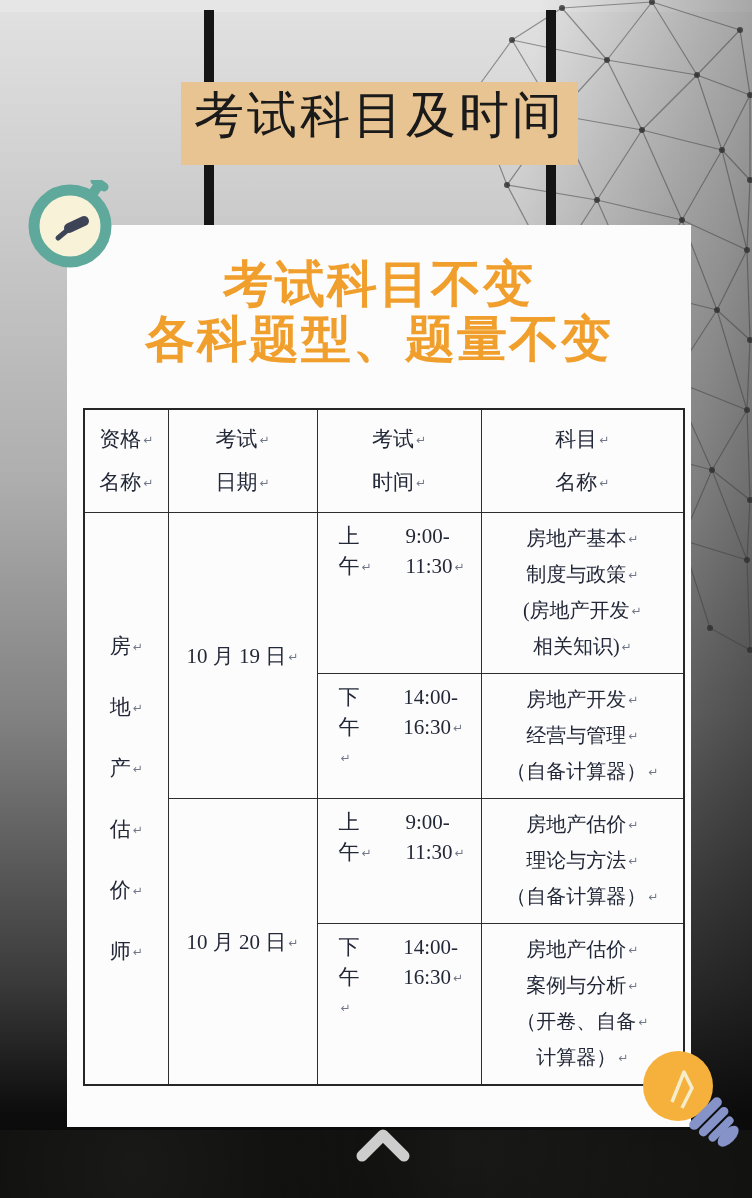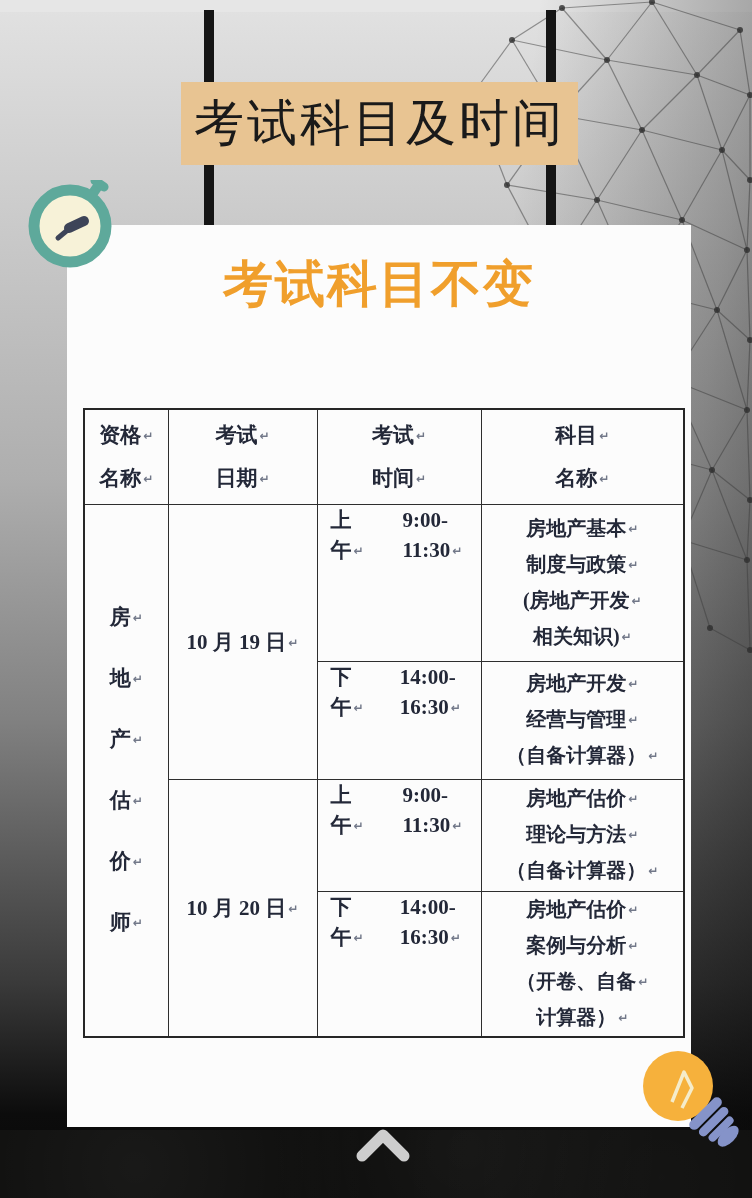--- a/index.html
+++ b/index.html
@@ -6,36 +6,36 @@
   #stage{position:relative;width:752px;height:1198px;overflow:hidden;
     background:linear-gradient(180deg,#e2e2e2 0%,#cbcbcb 18%,#aeaeae 40%,#818181 60%,#3a3a3a 82%,#0c0c0c 93%,#070707 100%);
     font-family:"Liberation Sans","DejaVu Sans",sans-serif;}
   .top-strip{position:absolute;left:0;top:0;width:752px;height:12px;background:#e6e6e6;z-index:1;}
   .shade-right{position:absolute;inset:0;z-index:2;pointer-events:none;
     background:linear-gradient(97deg,rgba(0,0,0,0) 60%,rgba(20,20,20,0.30) 84%,rgba(10,10,10,0.55) 100%);}
   #mesh{position:absolute;top:0;right:0;width:400px;height:680px;z-index:3;pointer-events:none;}
   .decor-bar{position:absolute;top:10px;width:10px;height:215px;background:#151515;z-index:4;}
   .bar-left{left:204px;} .bar-right{left:546px;}
   .banner{position:absolute;left:181px;top:82px;width:397px;height:83px;background:#e8c492;z-index:5;
-    display:flex;align-items:center;justify-content:center;}
+    display:flex;align-items:flex-start;justify-content:center;}
   .banner-title{font-size:50px;font-weight:500;color:#1a1a1a;letter-spacing:3px;white-space:nowrap;}
   .card{position:absolute;left:67px;top:225px;width:624px;height:902px;background:#fcfcfc;z-index:6;}
   .announcement{position:absolute;top:32px;left:0;right:0;text-align:center;
     color:#f09f2c;font-weight:700;font-size:50px;line-height:55px;letter-spacing:2px;}
   .icon-stopwatch{position:absolute;left:24px;top:180px;z-index:8;}
   .icon-bulb{position:absolute;left:628px;top:1042px;z-index:9;}
   .bottom-band{position:absolute;left:0;top:1130px;width:752px;height:68px;z-index:7;background:#0d0d0c;
     background-image:radial-gradient(circle at 18% 55%,rgba(255,255,255,0.05),rgba(0,0,0,0) 38%),
                      radial-gradient(circle at 62% 30%,rgba(255,255,255,0.04),rgba(0,0,0,0) 42%),
                      radial-gradient(circle at 88% 70%,rgba(255,255,255,0.03),rgba(0,0,0,0) 40%);}
   .scroll-up{position:absolute;left:355px;top:1126px;z-index:8;cursor:pointer;}
   
   .sched{position:absolute;left:16px;top:183px;width:600px;height:622px;border-collapse:collapse;
     table-layout:fixed;font-family:"Liberation Serif","DejaVu Serif",serif;color:#232838;}
-  .sched td,.sched th{border:1.5px solid #2e2e2e;padding:0;font-weight:bold;vertical-align:middle;}
+  .sched td,.sched th{border:1.5px solid #2e2e2e;padding:8px;font-weight:normal;vertical-align:middle;}
   .sched{border:2.5px solid #262626;}
   tr.rh{height:95px;} tr.r1{height:157px;} tr.r2{height:118px;} tr.r3{height:112px;} tr.r4{height:140px;}
   .hcell{text-align:center;font-size:21px;}
   .hcell .ln{line-height:42px;}
   .qual{text-align:center;font-size:21px;}
   .qual .ln{line-height:60px;}
   .datec{text-align:center;font-size:21px;}
   .session{height:100%;display:flex;flex-direction:row;justify-content:center;gap:32px;
     padding-left:13px;box-sizing:border-box;font-size:21px;}
   .session .ln{line-height:30px;}
@@ -152,20 +152,21 @@
   <div class="decor-bar bar-left"></div>
   <div class="decor-bar bar-right"></div>
 
   <div class="banner">
     <span class="banner-title">考试科目及时间</span>
   </div>
 
   <div class="card">
     <div class="announcement">
       <div>考试科目不变</div>
+      <div>各科题型、题量不变</div>
     </div>
 
     <table class="sched">
       <colgroup>
           <col style="width:84px">
           <col style="width:149px">
           <col style="width:164px">
           <col style="width:203px">
         </colgroup>
       <tbody>

